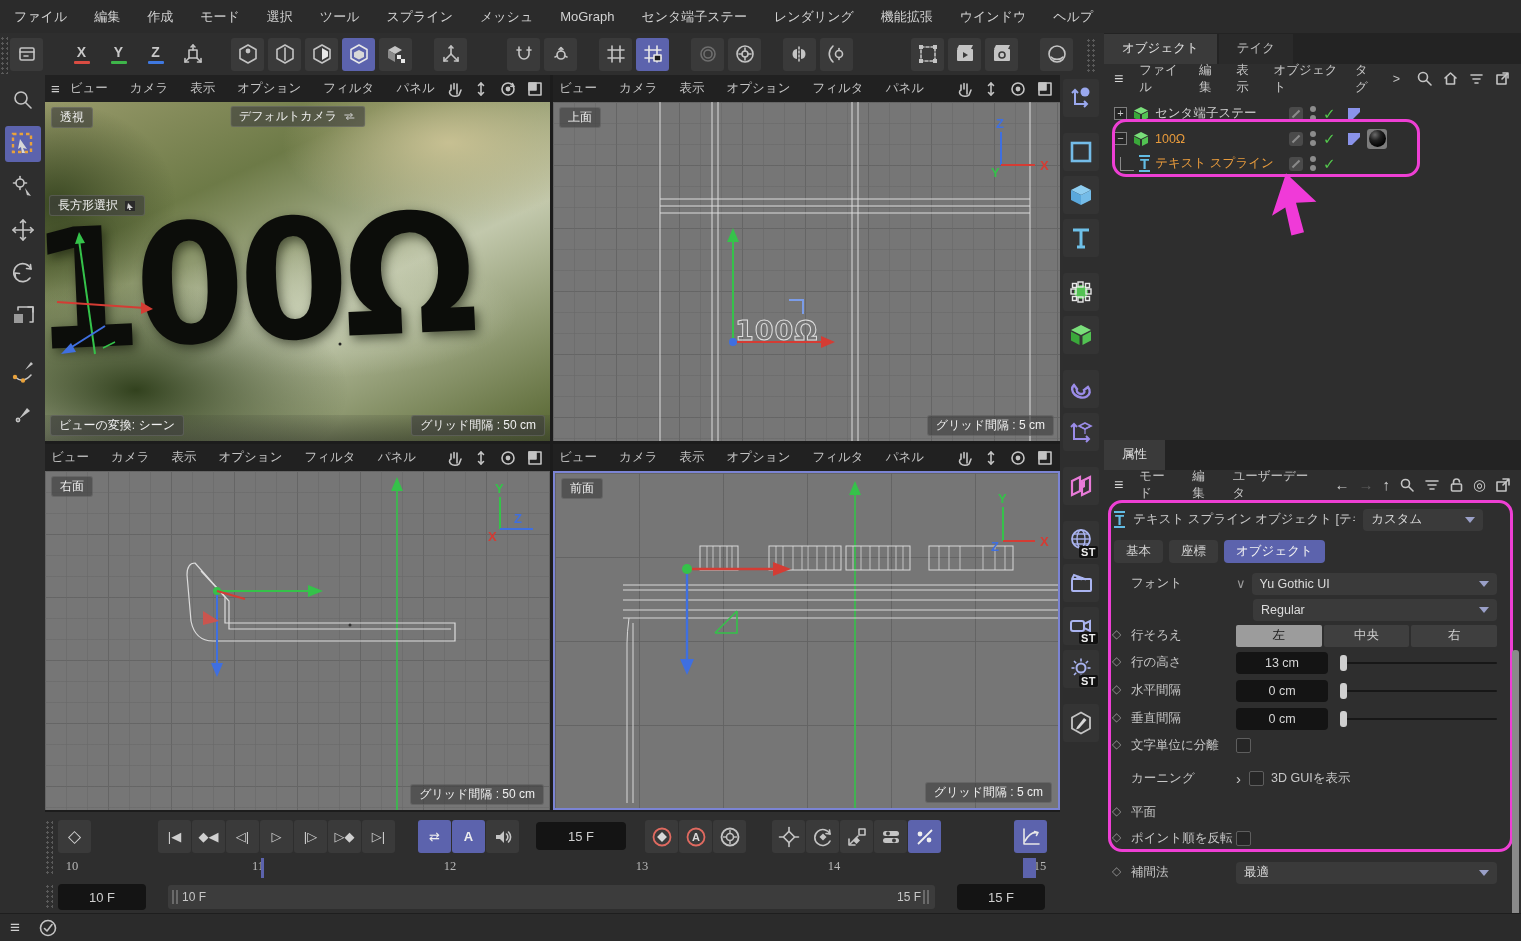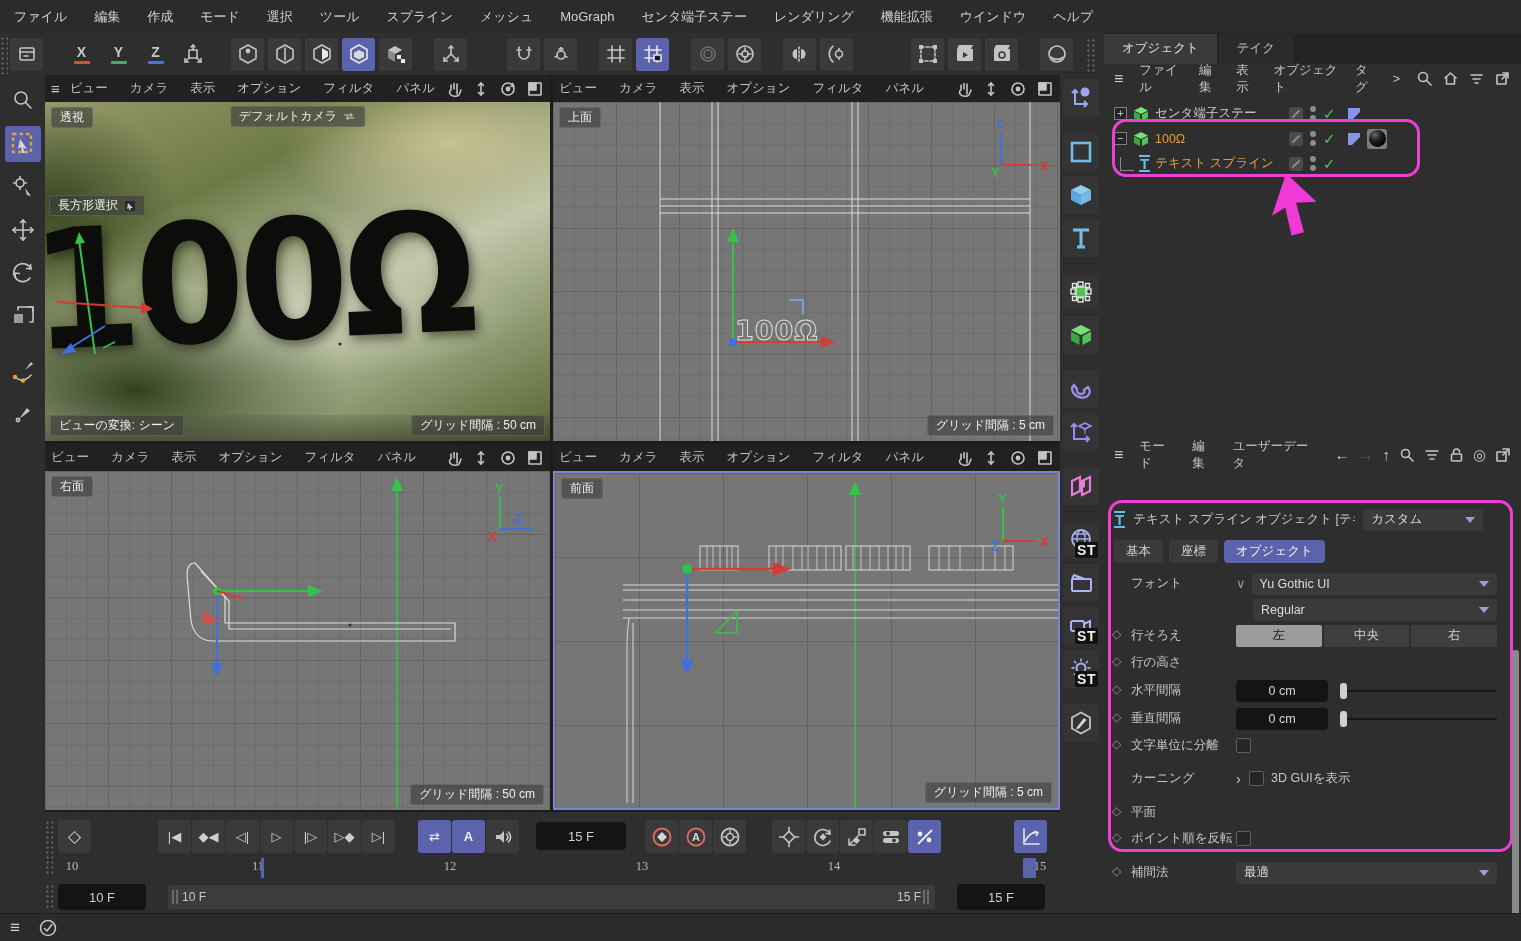--- a/index.html
+++ b/index.html
@@ -74,21 +74,21 @@
     color:#0c0d0a; letter-spacing:-6px; transform:rotate(-2.5deg) scaleY(1.05);
     text-shadow:3px 4px 10px rgba(20,25,10,.6); font-family:"DejaVu Sans",sans-serif; }
   .wire-text { fill:none; stroke:#dedede; stroke-width:1; font-size:27px; font-weight:bold;
     font-family:"DejaVu Sans",sans-serif; letter-spacing:1px; }
   svg.overlay { position:absolute; left:0; top:0; width:100%; height:100%; }
   
   .objstrip { position:absolute; left:1060px; top:75px; width:42px; height:866px; background:#2e2e2e;
     display:flex; flex-direction:column; align-items:center; gap:5px; padding-top:4px; }
   .objstrip .ibtn { width:36px; height:38px; background:#343434; }
   .strip-gap { height:6px; flex:none; }
-  .stb { position:absolute; right:1px; bottom:1px; background:#111; color:#eee; font-size:14px;
+  .stb { position:absolute; right:1px; bottom:1px; background:#111; color:#eee; font-size:11px;
     font-weight:bold; padding:0 2px; border-radius:2px; letter-spacing:.5px; }
   
   .rpanel { position:absolute; left:1104px; top:33px; width:417px; height:908px; background:#2e2e2e; }
   .tabsrow { height:31px; background:#232323; display:flex; align-items:flex-end; }
   .tab { padding:6px 18px 7px; color:#bdbdbd; background:#2a2a2a; margin-right:2px; font-size:12.5px; }
   .tab.active { background:#3a3a3a; color:#e0e0e0; }
   .pmenu { height:29px; display:flex; align-items:center; gap:16px; padding:0 10px; }
   .pmenu .burger { font-size:16px; color:#d8d8d8; }
   .pmenu-item { color:#c4c4c4; font-size:12.5px; }
   .pmenu-icons { margin-left:auto; display:flex; gap:9px; align-items:center; }
@@ -934,20 +934,23 @@
         </div>
       </div>
     </div>
 
     <div class="pinkbox" style="left:8px; top:86px; width:308px; height:58px;"></div>
     <svg class="cursor-arrow" style="left:168px; top:140px;" width="60" height="80">
       <polygon points="10,2 44,26 24,30 36,58 24,63 14,36 2,46" fill="#f03ad8" transform="rotate(8 25 30)"></polygon>
     </svg>
 
     <div class="attr">
+      <div class="tabsrow" style="height:30px">
+        <span class="tab active">属性</span>
+      </div>
       <div class="pmenu">
         <span class="burger">≡</span>
         <span class="pmenu-item">モード</span>
         <span class="pmenu-item">編集</span>
         <span class="pmenu-item">ユーザーデータ</span>
         <div class="pmenu-icons">
           <span class="arrow-g">←</span>
           <span class="arrow-g arrow-dim">→</span>
           <span class="arrow-g">↑</span>
           <svg width="16" height="16" class="svgi">
@@ -1015,20 +1018,27 @@
             <div class="btn3">
           <span class="b on">左</span>
           <span class="b">中央</span>
           <span class="b">右</span>
         </div>
           </div>
       </div>
 
       <div class="arow" style="top:211px">
         <span class="alabel"><span class="dia">◇</span><span>行の高さ</span></span>
+        <div class="actrl">
+          <span class="valbox">13 cm</span>
+          <div class="slider">
+              <div class="track"></div>
+              <div class="thumb"></div>
+            </div>
+        </div>
       </div>
 
       <div class="arow" style="top:239px">
         <span class="alabel"><span class="dia">◇</span><span>水平間隔</span></span>
         <div class="actrl">
           <span class="valbox">0 cm</span>
           <div class="slider">
               <div class="track"></div>
               <div class="thumb"></div>
             </div>

